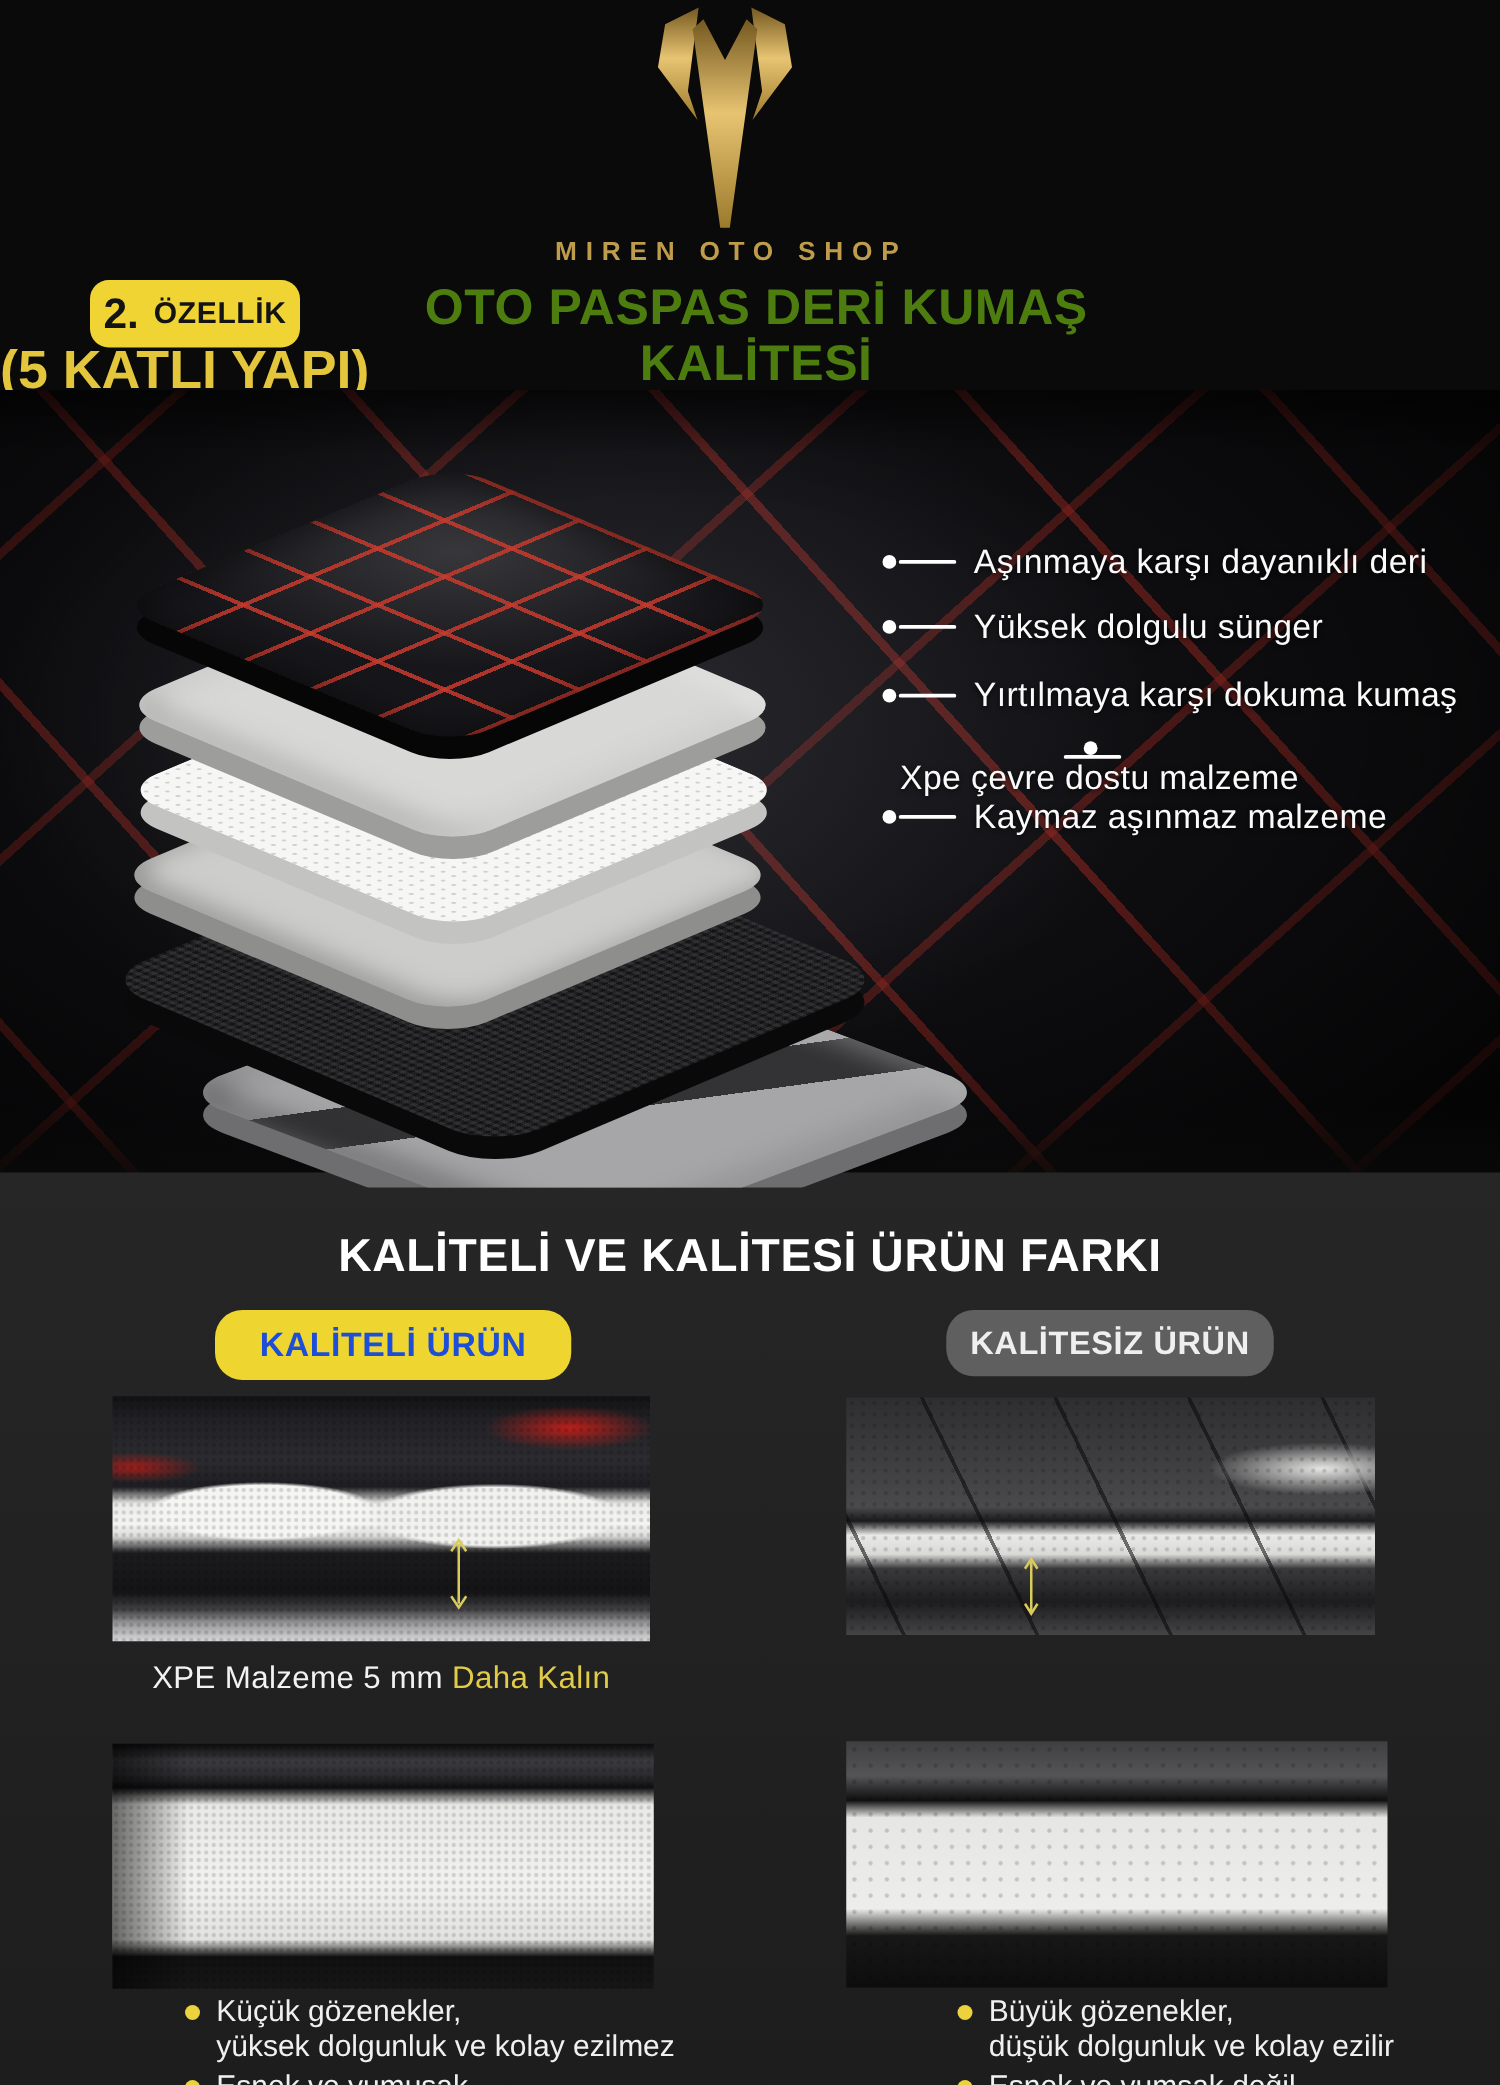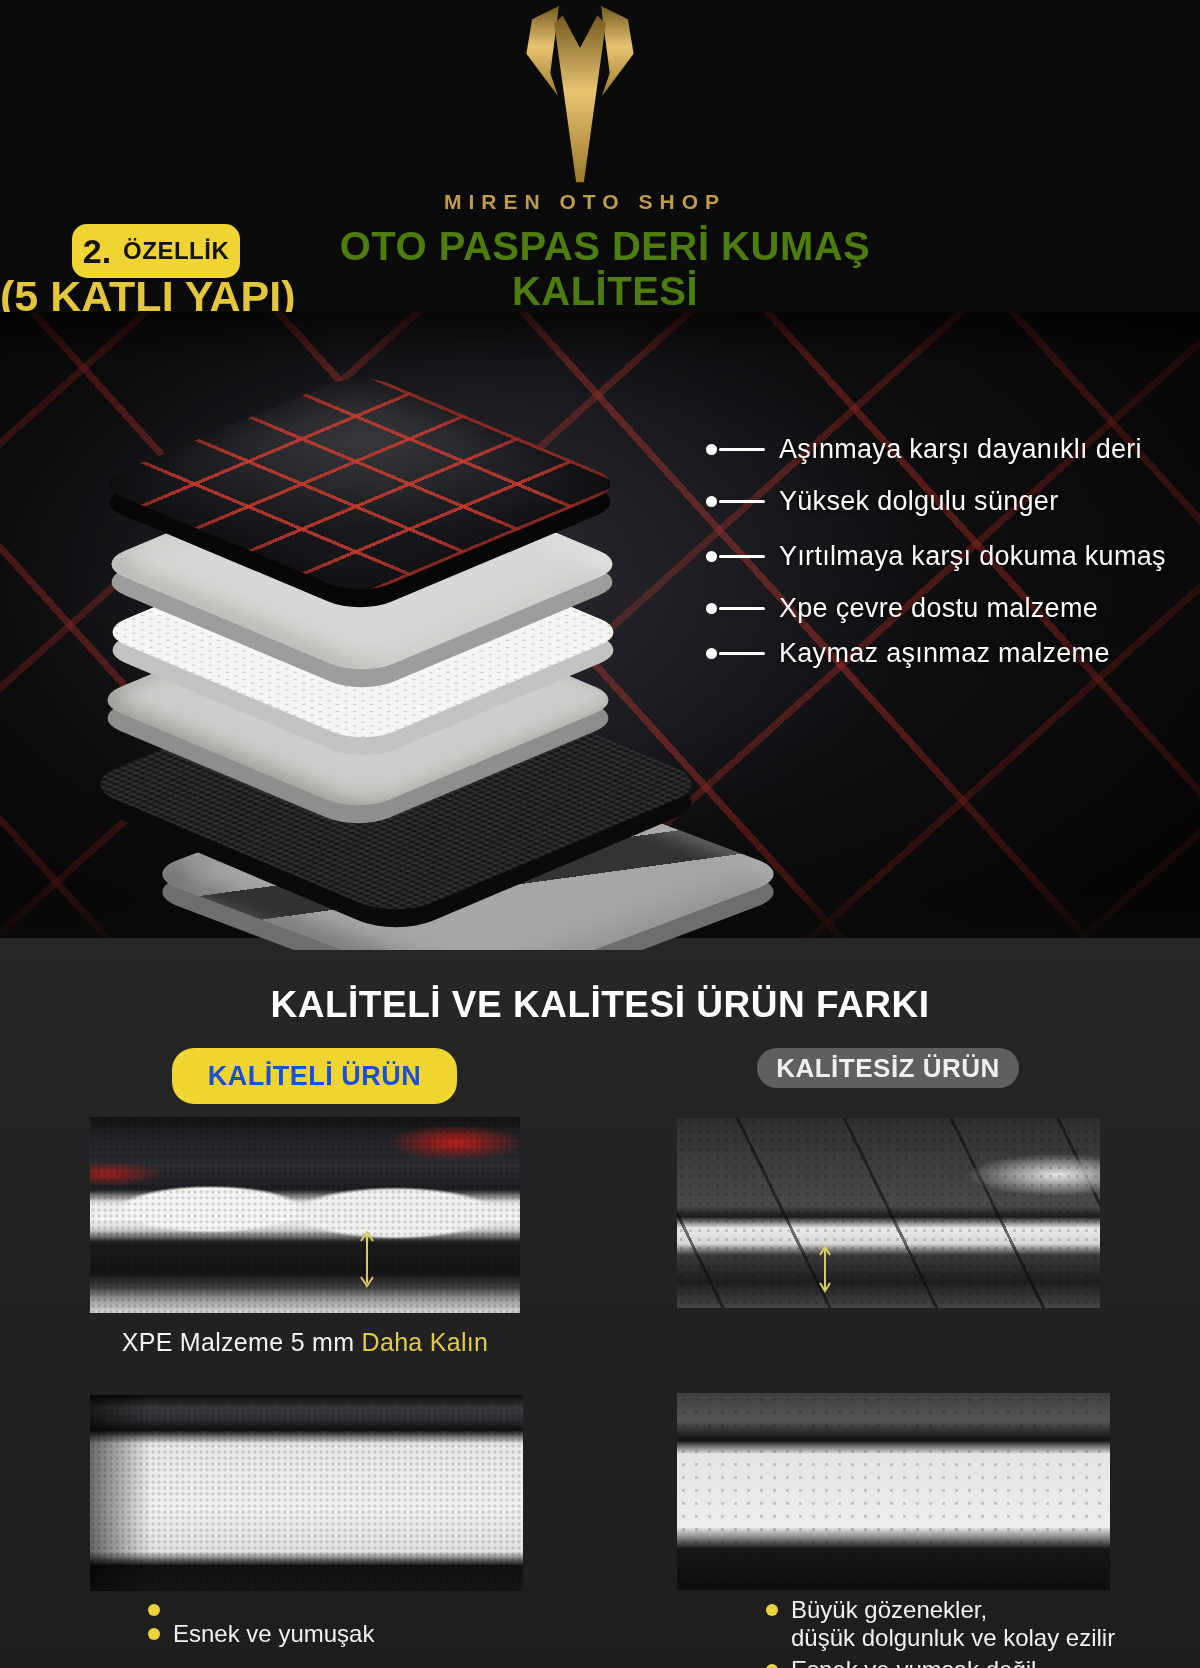--- a/index.html
+++ b/index.html
@@ -68,30 +68,30 @@
       box-shadow:inset 0 8px 24px rgba(255,255,255,.35), inset 0 -14px 30px rgba(40,40,42,.6);}
   .l-antislip .side{background:#6e6e70;}
 
   
   .callout{position:absolute;display:flex;align-items:center;z-index:9;}
   .callout .dot{width:11px;height:11px;border-radius:50%;background:#fff;}
   .callout .line{width:46px;height:3px;background:#fff;margin-left:2px;border-radius:2px;}
   .callout .txt{margin-left:14px;color:#fafafa;font-size:27px;font-weight:500;letter-spacing:.3px;
       text-shadow:0 1px 4px rgba(0,0,0,.8);white-space:nowrap;}
   .c1{left:706px;top:122px;} .c2{left:706px;top:174px;} .c3{left:706px;top:229px;}
-  .c4{left:706px;top:281px;} .c5{left:706px;top:326px;}
+  .c4{left:706px;top:281px;flex-direction:column;} .c5{left:706px;top:326px;}
 
   
   .lower{left:0;top:938px;width:1200px;height:730px;background:linear-gradient(180deg,#262626,#1d1d1d);}
   .cmp-heading{left:0;top:984px;width:1200px;text-align:center;color:#fff;font-size:37px;
       font-weight:bold;letter-spacing:.5px;}
   .pill{border-radius:22px;display:flex;align-items:center;justify-content:center;}
   .pill-q{left:172px;top:1048px;width:285px;height:56px;background:#efd52f;color:#1d4ed8;
       font-size:27px;font-weight:bold;letter-spacing:.5px;}
-  .pill-lq{left:757px;top:1048px;width:262px;height:40px;background:#5f5f5f;color:#efefef;
+  .pill-lq{left:757px;top:1048px;width:262px;height:53px;background:#5f5f5f;color:#efefef;
       font-size:26px;font-weight:600;letter-spacing:.5px;}
 
   .photo{overflow:hidden;}
   .photo-a{left:90px;top:1117px;width:430px;height:196px;background-image:
       radial-gradient(ellipse 100px 26px at 85% 13%, rgba(202,30,24,.9), transparent 68%),
       radial-gradient(ellipse 80px 18px at 4% 29%, rgba(186,28,22,.8), transparent 68%),
       radial-gradient(ellipse 150px 38px at 28% 47%, #f5f5f3 55%, transparent 62%),
       radial-gradient(ellipse 165px 42px at 71% 49%, #f1f1ef 55%, transparent 62%),
       linear-gradient(180deg,#121214 0%,#222226 10%,#2b2b30 26%,#1e1e22 37%,#ececea 44%,#f4f4f2 52%,
         #dddddb 57%,#1b1b1d 64%,#141416 80%,#404042 87%,#9b9b9d 93%,#d7d7d9 100%);}
@@ -239,20 +239,24 @@
   <div class="abs photo photo-c">
     <div class="noise noise-fine"></div>
   </div>
   <div class="abs photo photo-d">
     <div class="noise noise-coarse"></div>
   </div>
 
   <div class="abs bullets bul-l">
     <div class="b-item">
       <span class="b-dot"></span>
+      <span class="b-txt">
+        <span style="display:block">Küçük gözenekler,</span>
+        <span style="display:block">yüksek dolgunluk ve kolay ezilmez</span>
+      </span>
     </div>
     <div class="b-item">
       <span class="b-dot"></span>
       <span class="b-txt">Esnek ve yumuşak</span>
     </div>
   </div>
 
   <div class="abs bullets bul-r">
     <div class="b-item">
       <span class="b-dot"></span>

